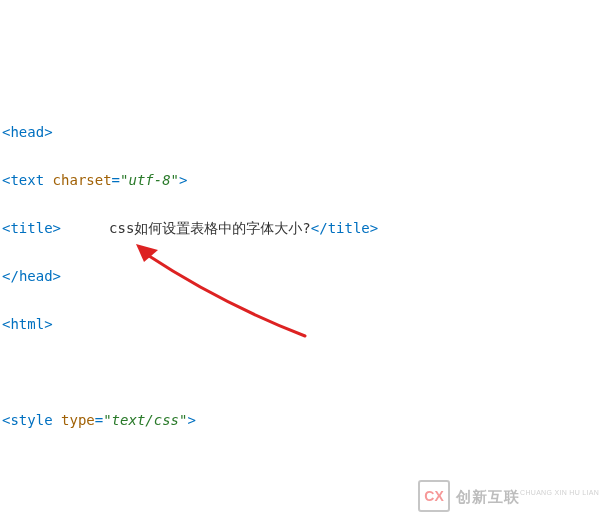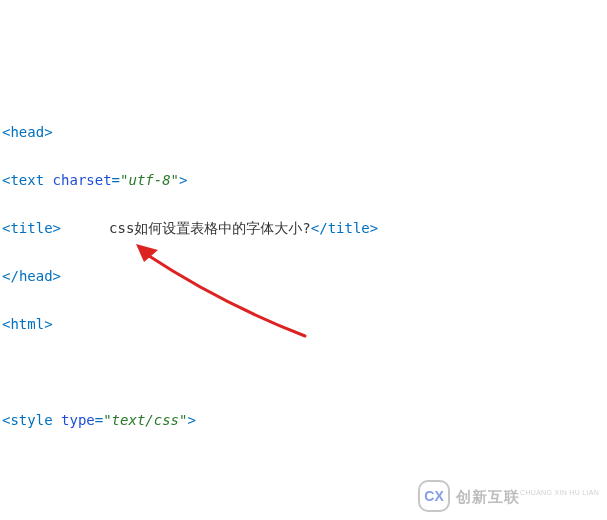--- a/index.html
+++ b/index.html
@@ -20,21 +20,21 @@
     padding: 0;
   }
   .line {
     height: 24px;
     padding-left: 2px;
   }
   
   .t-punct { color: #0070c0; }   
   .t-tag   { color: #0070c0; }
   .t-dt-kw { color: #0070c0; }   
-  .t-attr2 { color: #1d4ed8; }   
+  .t-attr2 { color: #a16207; }   
   .t-val   { color: #2a7a2a; font-style: italic; } 
   .t-text  { color: #333; margin-left: 48px; }
 
   .arrow-svg {
     position: absolute;
     left: 130px;
     top: 238px;
     pointer-events: none;
   }
   .watermark {
@@ -44,26 +44,26 @@
     display: flex;
     align-items: center;
     gap: 6px;
     opacity: 0.55;
     font-family: Arial, sans-serif;
   }
   .watermark .logo {
     width: 28px;
     height: 28px;
     border: 2px solid #999;
-    border-radius: 10px;
+    border-radius: 3px;
     display: flex;
     align-items: center;
     justify-content: center;
     font-weight: bold;
-    color: #1d4ed8;
+    color: #ef4444;
     font-size: 14px;
   }
   .watermark .txt {
     display:flex; flex-direction: row; line-height: 1;
   }
   .watermark .txt .cn { font-size: 15px; font-weight: bold; color:#888; letter-spacing:1px;}
   .watermark .txt .en { font-size: 7px; color:#aaa; letter-spacing:0.3px;}
   
   svg { display:block; }
 </style>

